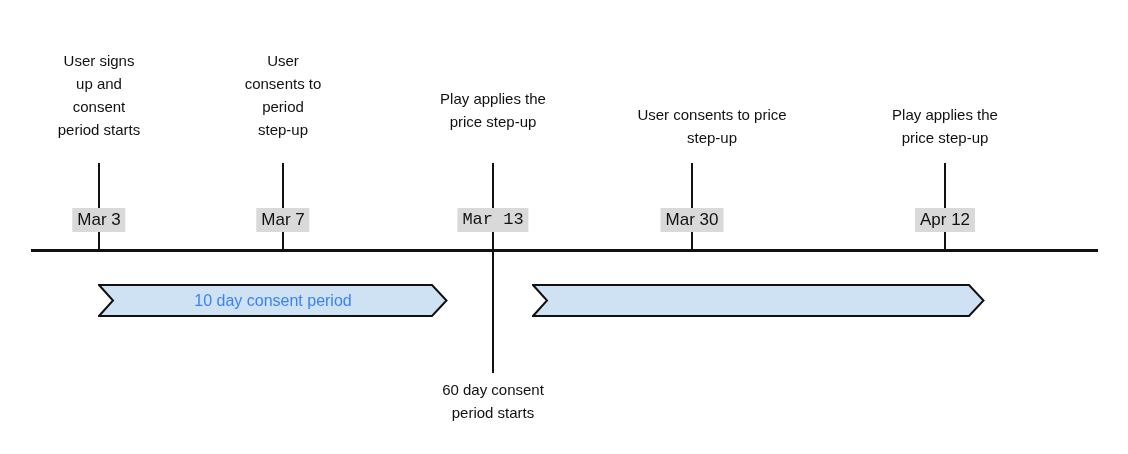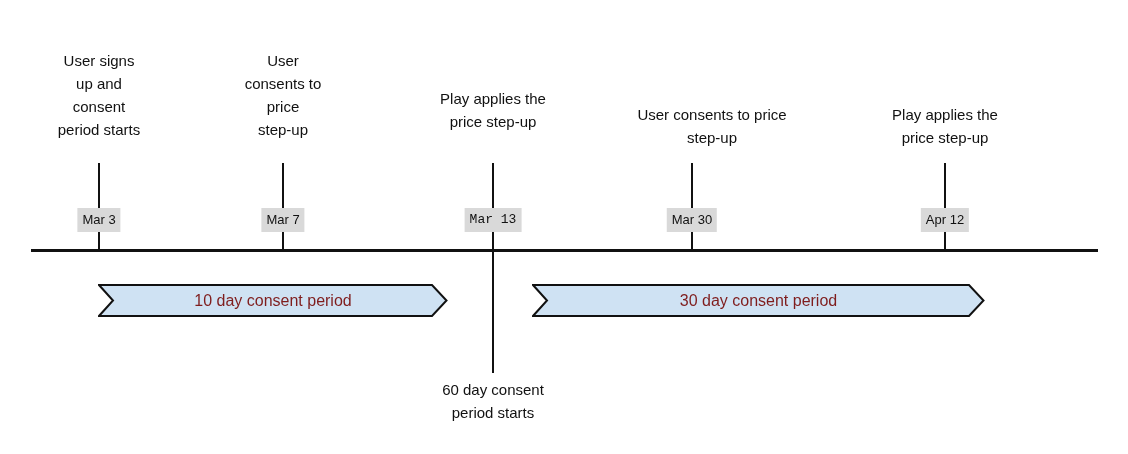--- a/index.html
+++ b/index.html
@@ -27,21 +27,21 @@
   }
   .tick {
     position: absolute;
     width: 2px;
     background: #111111;
   }
   .date-chip {
     position: absolute;
     transform: translateX(-50%);
     background: #d9d9d9;
-    font-size: 13px;
+    font-size: 17px;
     line-height: 20px;
     padding: 2px 5px;
     color: #111111;
     white-space: nowrap;
     z-index: 3;
   }
   .axis {
     position: absolute;
     left: 31px;
     top: 249px;
@@ -53,21 +53,21 @@
   .arrow-svg {
     position: absolute;
     z-index: 1;
   }
   .arrow-label {
     position: absolute;
     display: flex;
     align-items: center;
     justify-content: center;
     font-size: 16px;
-    color: #7f1d1d;
+    color: #3b82f6;
     z-index: 2;
   }
   .annotation {
     position: absolute;
     font-size: 15px;
     line-height: 23px;
     text-align: center;
     white-space: pre-line;
     color: #111111;
   }
@@ -76,21 +76,21 @@
 <body>
 
 <div class="canvas">
 
   <div class="event-label" style="left:39px;  top:49px;  width:120px;">User signs
 up and
 consent
 period starts</div>
   <div class="event-label" style="left:223px; top:49px;  width:120px;">User
 consents to
-price
+period
 step-up</div>
   <div class="event-label" style="left:413px; top:87px;  width:160px;">Play applies the
 price step-up</div>
   <div class="event-label" style="left:602px; top:103px; width:220px;">User consents to price
 step-up</div>
   <div class="event-label" style="left:865px; top:103px; width:160px;">Play applies the
 price step-up</div>
 
   <div class="tick" style="left:98px;  top:163px; height:87px;"></div>
   <div class="tick" style="left:282px; top:163px; height:87px;"></div>
@@ -107,18 +107,17 @@
   <div class="axis"></div>
 
   <svg class="arrow-svg" style="left:98px; top:284px;" width="350" height="33" viewBox="0 0 350 33">
     <polygon points="1,1 334,1 348.5,16.5 334,32 1,32 15,16.5" fill="#cfe2f3" stroke="#111111" stroke-width="2" stroke-linejoin="miter"></polygon>
   </svg>
   <div class="arrow-label" style="left:98px; top:284px; width:350px; height:33px;">10 day consent period</div>
 
   <svg class="arrow-svg" style="left:532px; top:284px;" width="453" height="33" viewBox="0 0 453 33">
     <polygon points="1,1 437,1 451.5,16.5 437,32 1,32 15,16.5" fill="#cfe2f3" stroke="#111111" stroke-width="2" stroke-linejoin="miter"></polygon>
   </svg>
-  <div class="arrow-label" style="left:532px; top:284px; width:453px; height:33px;">30 day consent period</div>
 
   <div class="annotation" style="left:403px; top:378px; width:180px;">60 day consent
 period starts</div>
 
 </div>
 
 </body></html>

